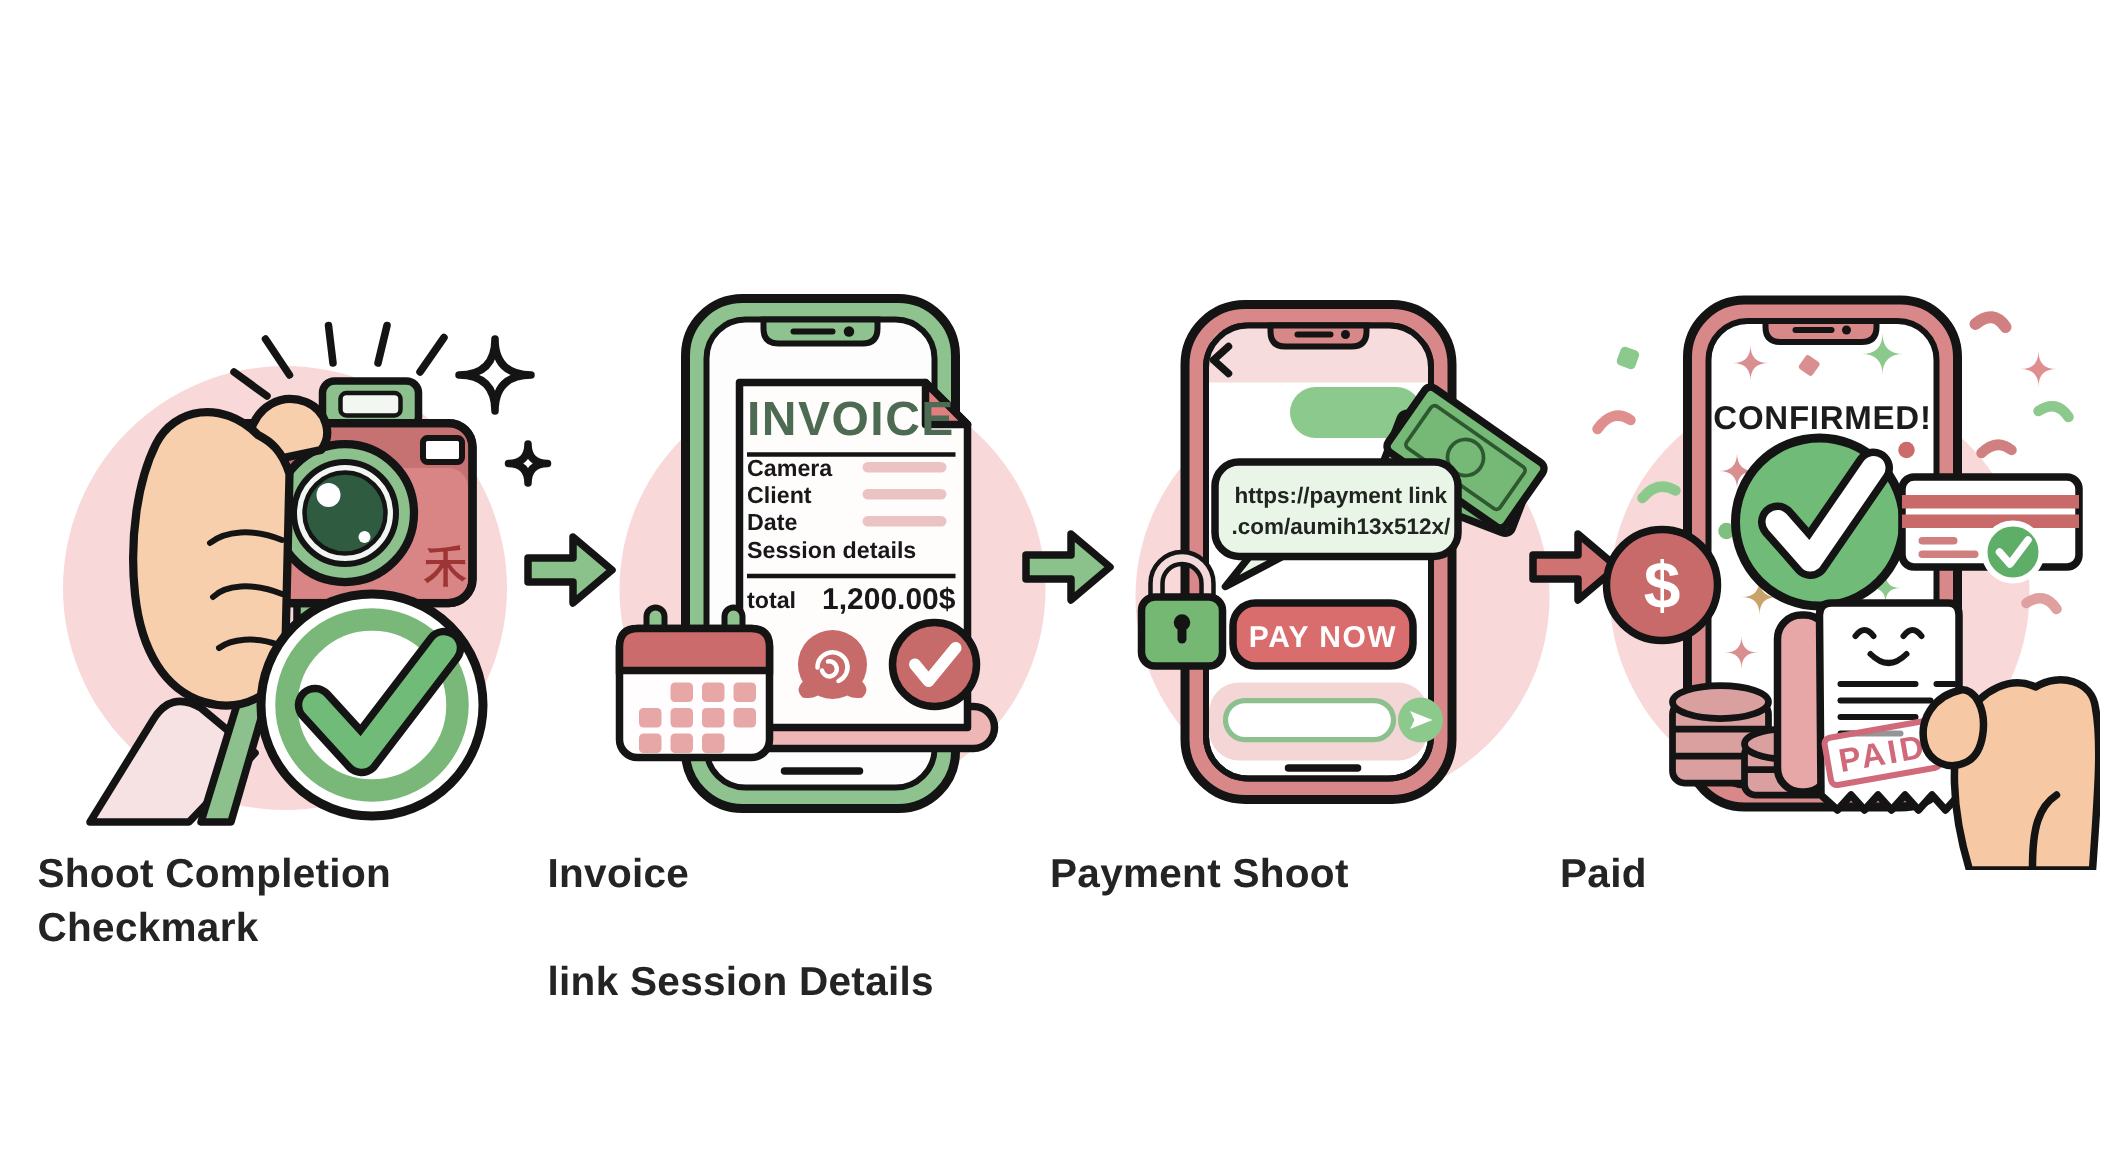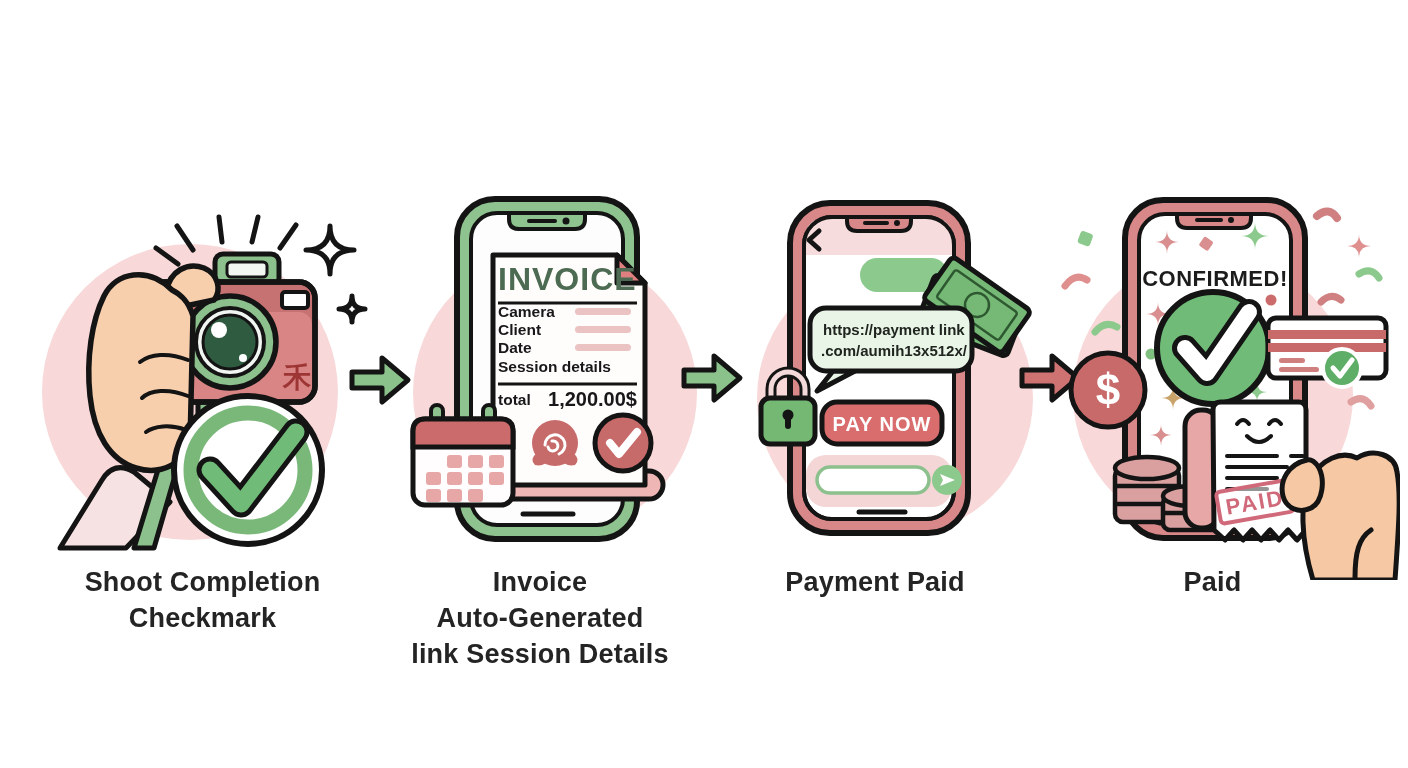--- a/index.html
+++ b/index.html
@@ -3,21 +3,21 @@
 <meta charset="utf-8">
 <title>Payment Workflow Diagram</title>
 <style>
   html,body{margin:0;padding:0;background:#ffffff;}
   .stage{
     position:relative;width:1408px;height:768px;background:#ffffff;
     overflow:hidden;font-family:"Liberation Sans",sans-serif;
   }
   .abs{position:absolute;}
   .step-label{
-    position:absolute;text-align:center;font-weight:700;font-size:27px;
+    position:absolute;font-weight:700;font-size:27px;
     line-height:36px;color:#242424;letter-spacing:.2px;
   }
   svg{display:block;}
   svg text{font-family:"Liberation Sans","DejaVu Sans",sans-serif;}
 </style>
 </head>
 <body>
 
 <div class="stage">
 
@@ -310,25 +310,25 @@
     </g>
   </svg>
 
   <div class="step-label" style="left:25px;top:564px;width:355px">
     <span>Shoot Completion</span><br>
     <span>Checkmark</span>
   </div>
 
   <div class="step-label" style="left:365px;top:564px;width:350px">
     <span>Invoice</span><br>
-    <span>Auto-Generated</span><br>
+    <br>
     <span>link Session Details</span>
   </div>
 
   <div class="step-label" style="left:700px;top:564px;width:350px">
-    <span>Payment Paid</span><br>
+    <span>Payment Shoot</span><br>
   </div>
 
   <div class="step-label" style="left:1040px;top:564px;width:345px">
     <span>Paid</span>
   </div>
 
 </div>
 
 </body></html>

